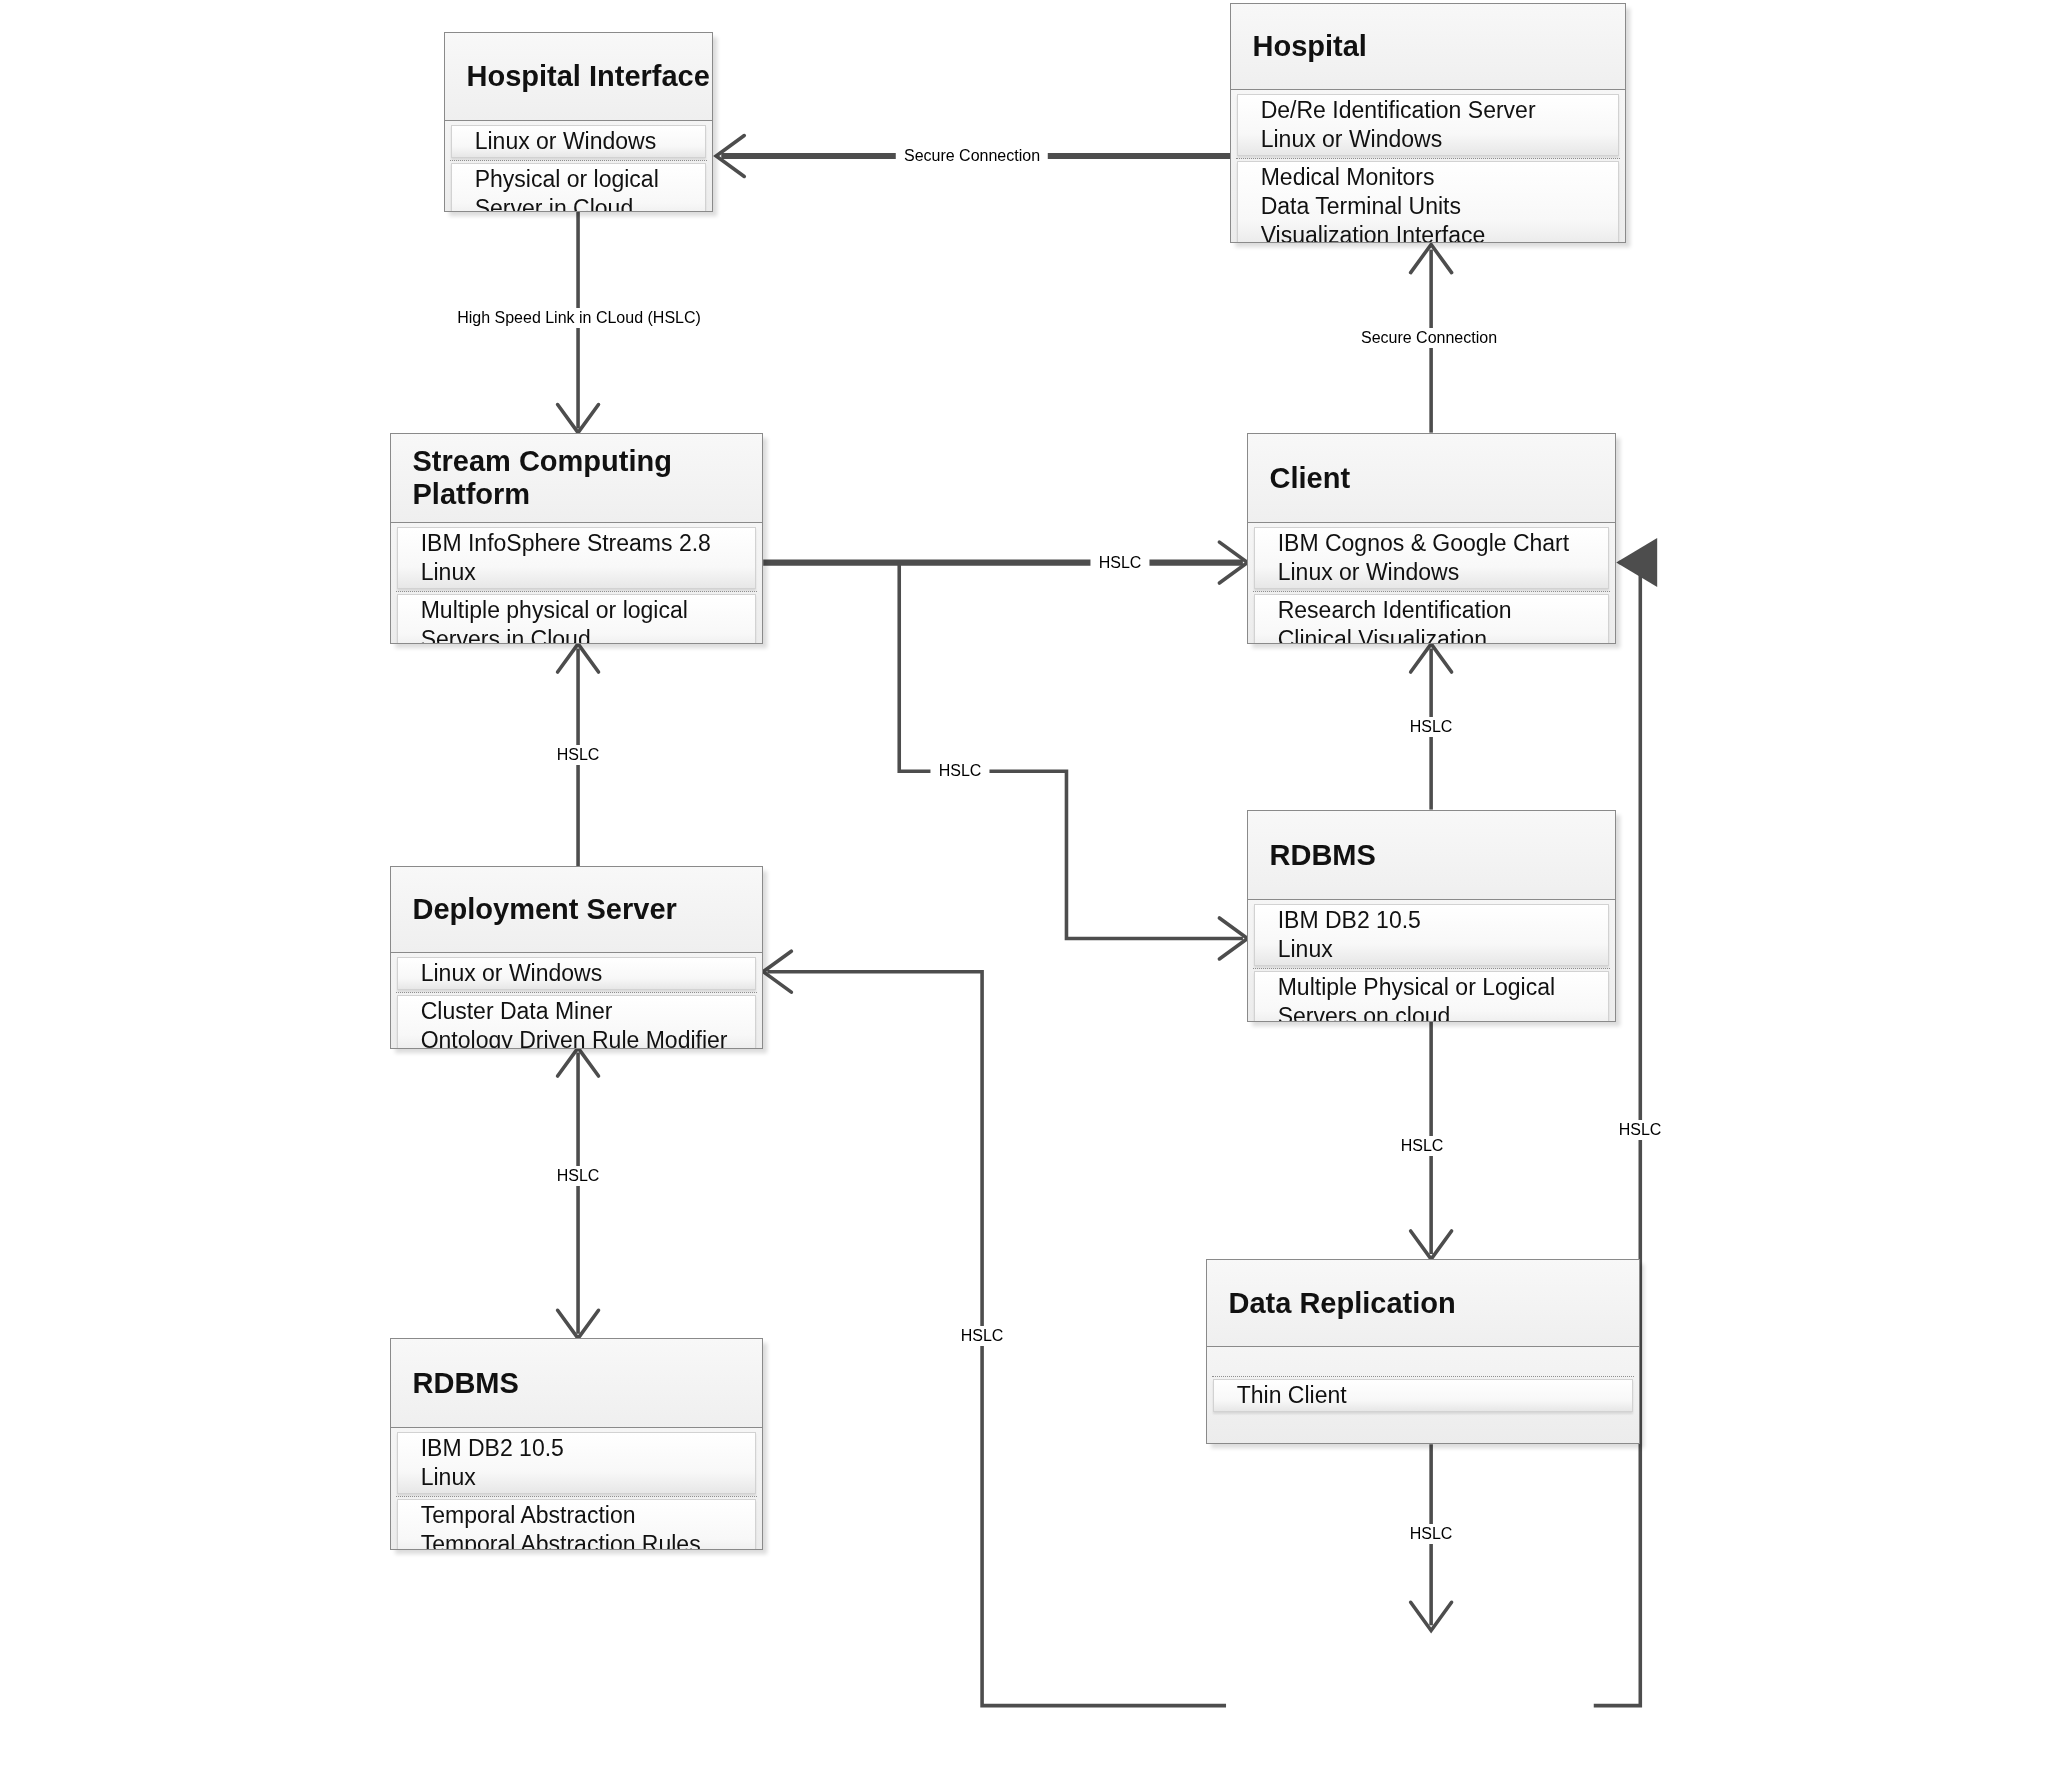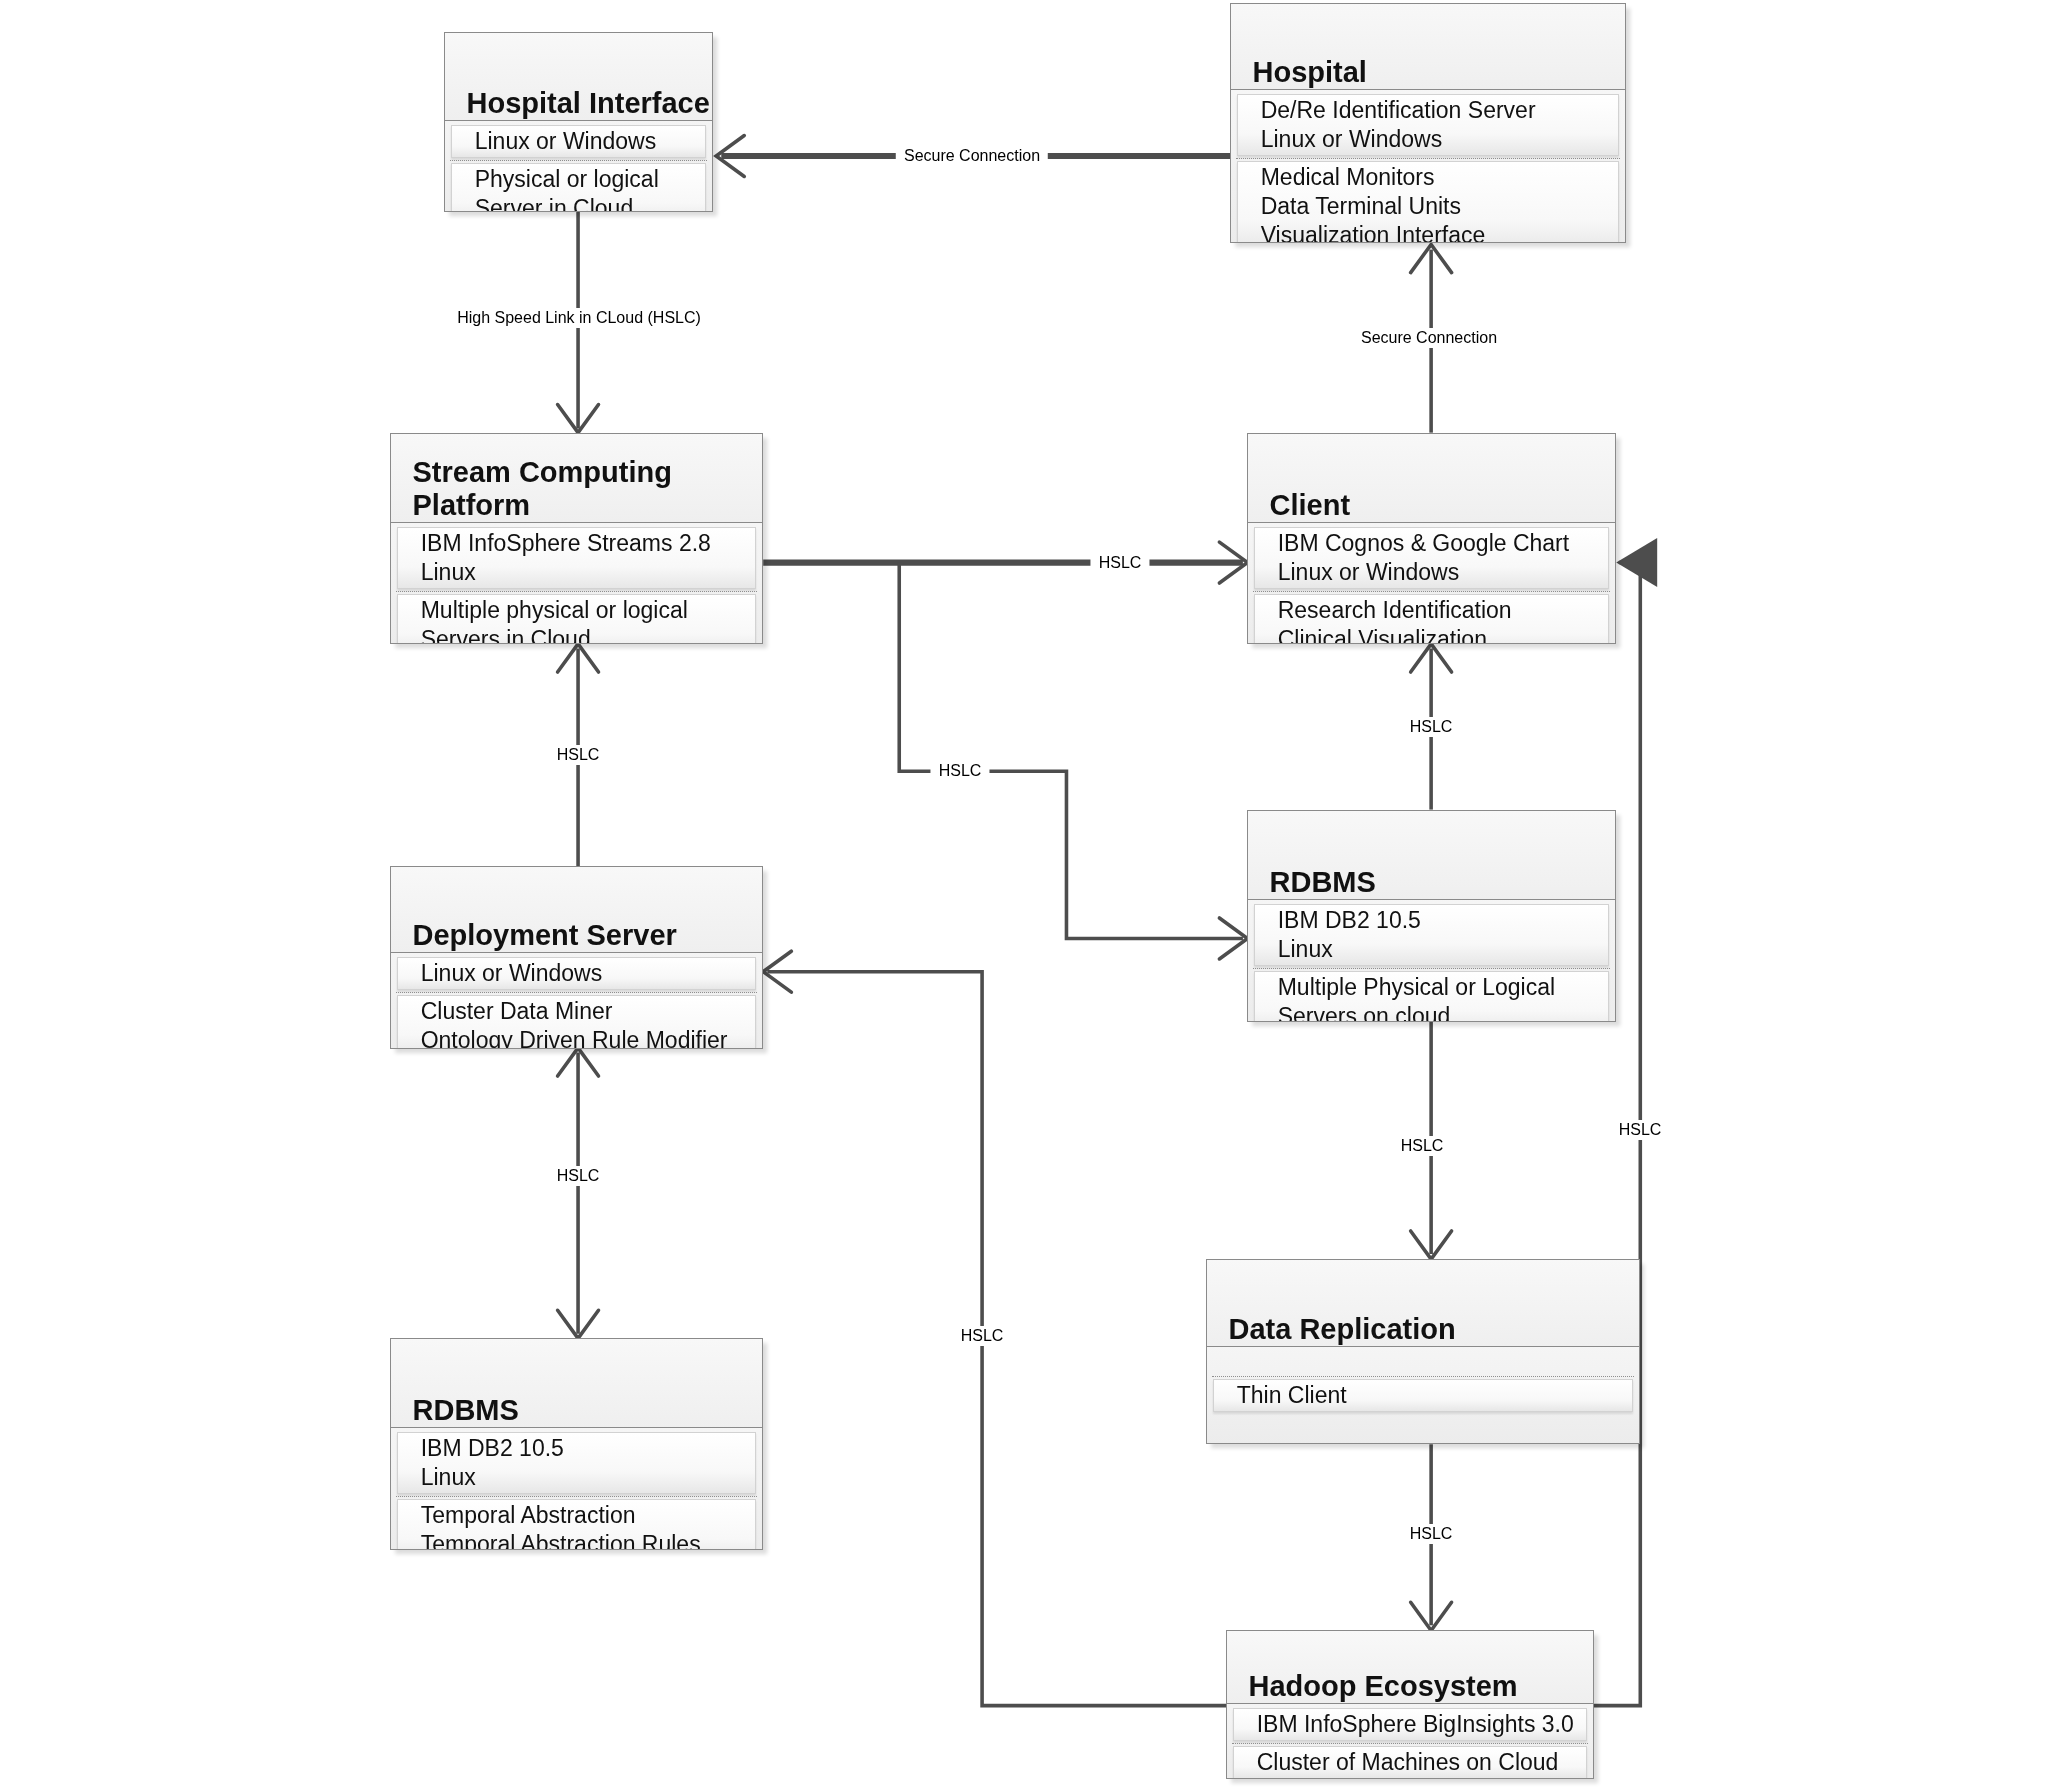--- a/index.html
+++ b/index.html
@@ -27,21 +27,21 @@
     flex-direction: column;
     background: linear-gradient(180deg, #fbfbfb 0%, #f3f3f3 60%, #ececec 100%);
     border: 1.5px solid #8a8a8a;
     box-shadow: 5.1px 5.1px 4.1px rgba(0,0,0,0.14);
     box-sizing: border-box;
     overflow: hidden;
   }
   .node-title {
     flex: 0 0 auto;
     display: flex;
-    align-items: flex-end;
+    align-items: center;
     padding-left: 21.5px;
     font-size: 29px;
     font-weight: bold;
     color: #111;
     border-bottom: 1.5px solid #8a8a8a;
     background: linear-gradient(180deg, #f8f8f8 0%, #efefef 100%);
     box-sizing: border-box;
   }
   .node-body {
     flex: 1 1 auto;
@@ -274,34 +274,20 @@
       <span>Data Replication</span>
     </div>
     <div class="node-body">
       <div class="group-divider"></div>
       <div class="row-group">
         <div class="row-line">Thin Client</div>
       </div>
     </div>
   </div>
 
-  <div class="node" style="left:1226px; top:1630px; width:368px; height:149px;">
-    <div class="node-title" style="height:73px;">
-      <span>Hadoop Ecosystem</span>
-    </div>
-    <div class="node-body">
-      <div class="row-group">
-        <div class="row-line">IBM InfoSphere BigInsights 3.0</div>
-      </div>
-      <div class="group-divider"></div>
-      <div class="row-group">
-        <div class="row-line">Cluster of Machines on Cloud</div>
-      </div>
-    </div>
-  </div>
 
   <div class="edge-label" style="left:972px; top:156px;">Secure Connection</div>
 
   <div class="edge-label" style="left:579px; top:318px;">High Speed Link in CLoud (HSLC)</div>
 
   <div class="edge-label" style="left:1429px; top:338px;">Secure Connection</div>
 
   <div class="edge-label" style="left:1120px; top:563px;">HSLC</div>
 
   <div class="edge-label" style="left:960px; top:771px;">HSLC</div>

